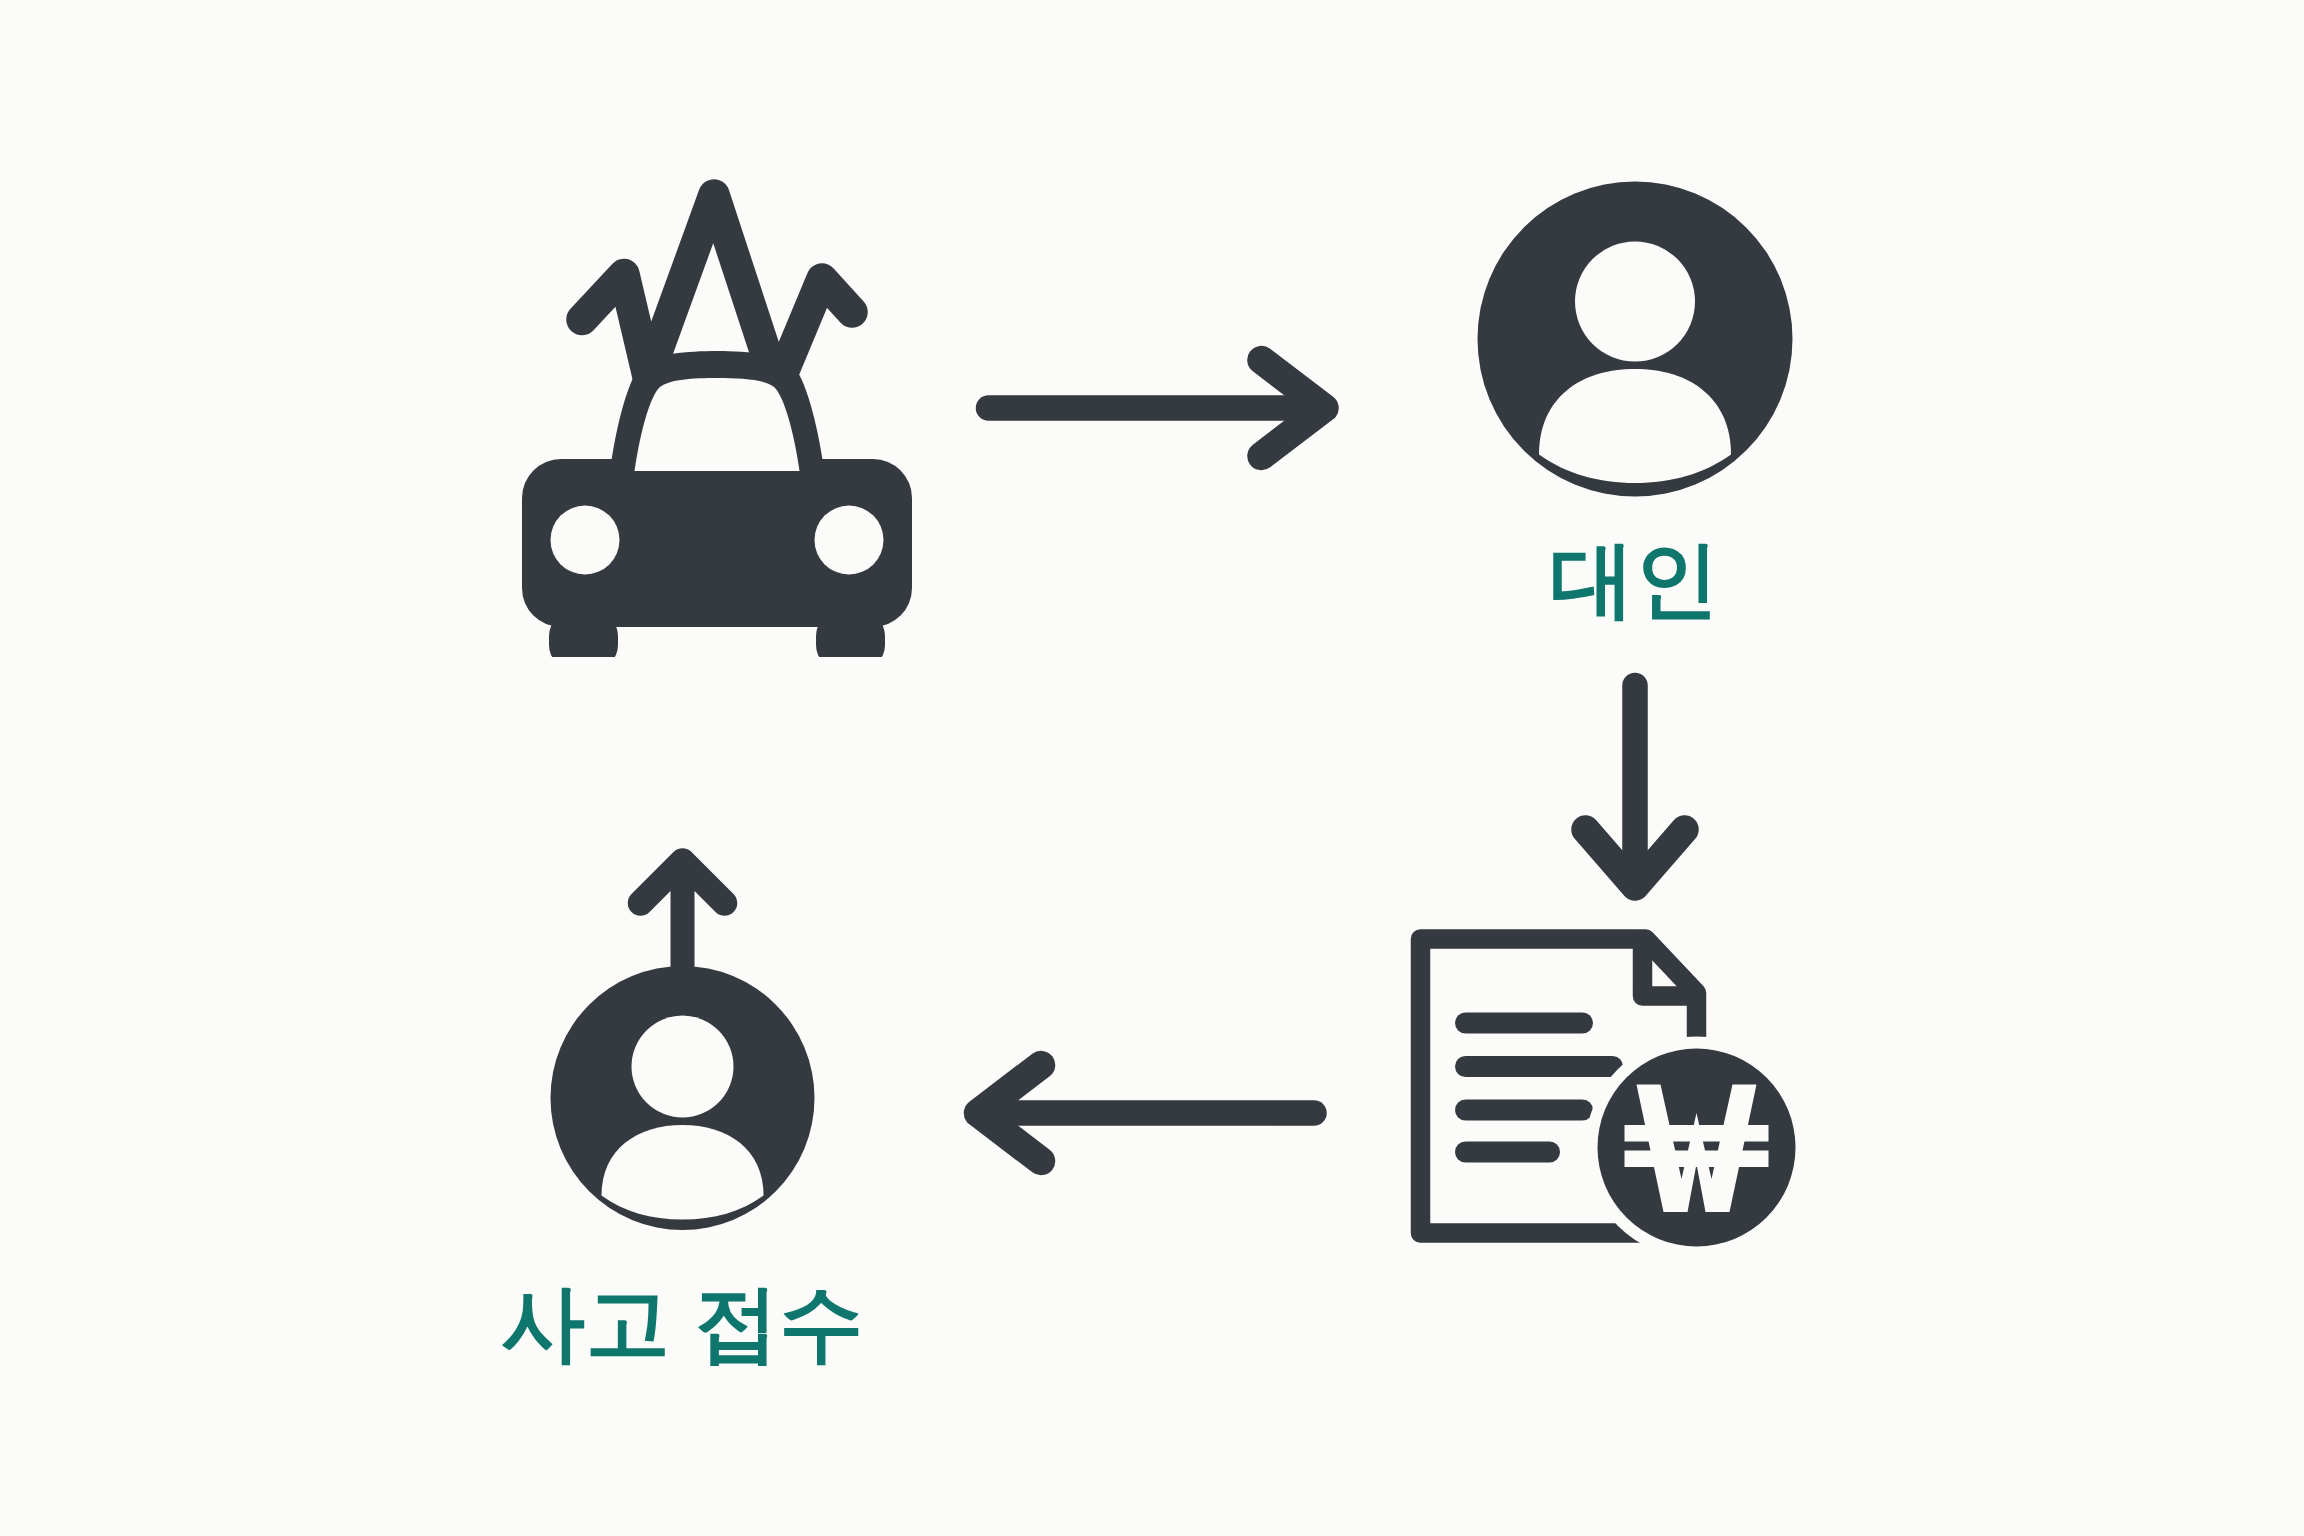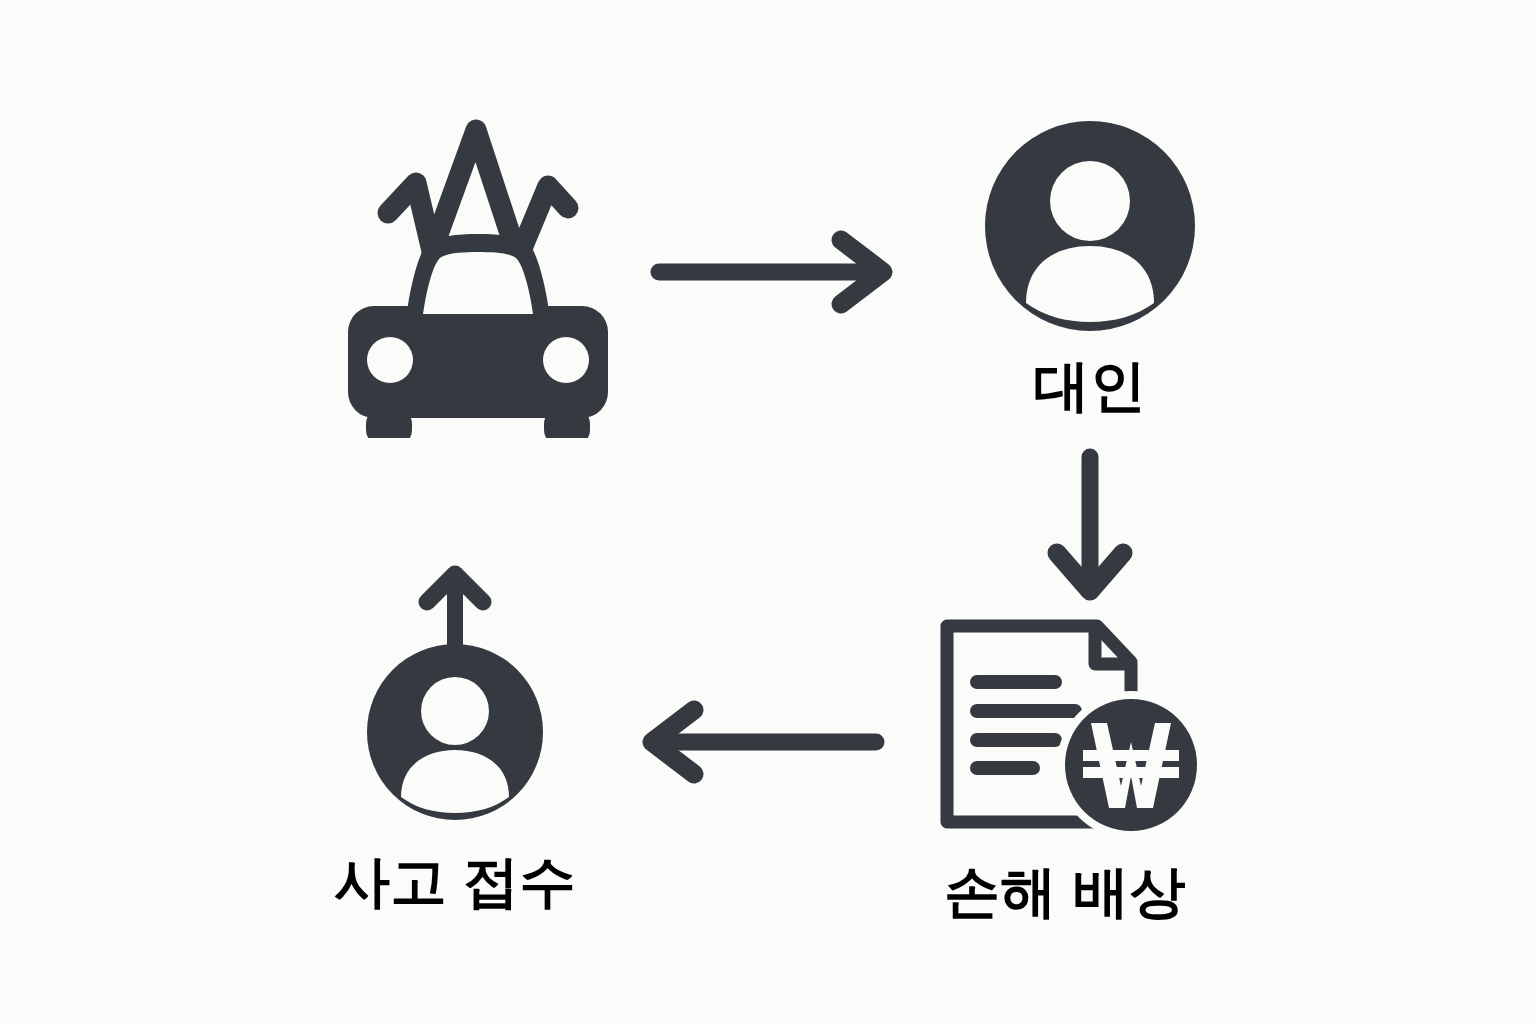--- a/index.html
+++ b/index.html
@@ -27,21 +27,21 @@
     flex-direction: column;
     align-items: center;
     justify-content: flex-start;
   }
   .node-icon {
     display: block;
   }
   .node-label {
     margin-top: 6px;
     font-weight: 700;
-    color: #000000;
+    color: #0f766e;
     letter-spacing: 0.5px;
     white-space: nowrap;
     text-align: center;
     line-height: 1;
   }
 
   
   #node-accident {
     left: 218px;
     top: 108px;
@@ -173,21 +173,20 @@
         <circle class="icon-fill" cx="206" cy="155" r="66"></circle>
 
         <g class="icon-knockout">
           <polygon points="166,113 182,113 196,176 206,132 216,176 230,113 246,113
                            228,198 212,198 206,166 200,198 184,198"></polygon>
           <rect x="158" y="140" width="96" height="11"></rect>
           <rect x="158" y="157" width="96" height="11"></rect>
         </g>
       </g>
     </svg>
-    <div class="node-label">손해 배상</div>
   </div>
 
   <svg class="arrow" id="arrow-damages-to-report" width="270" height="100" viewBox="0 0 270 100" aria-hidden="true">
     <line class="icon-stroke" stroke-width="17" x1="42" y1="50" x2="256" y2="50"></line>
     <polyline class="icon-stroke" stroke-width="19" points="74,18 32,50 74,82"></polyline>
   </svg>
 
   <div class="node" id="node-report">
     <svg class="node-icon" width="200" height="268" viewBox="0 0 200 268" aria-hidden="true">
 

